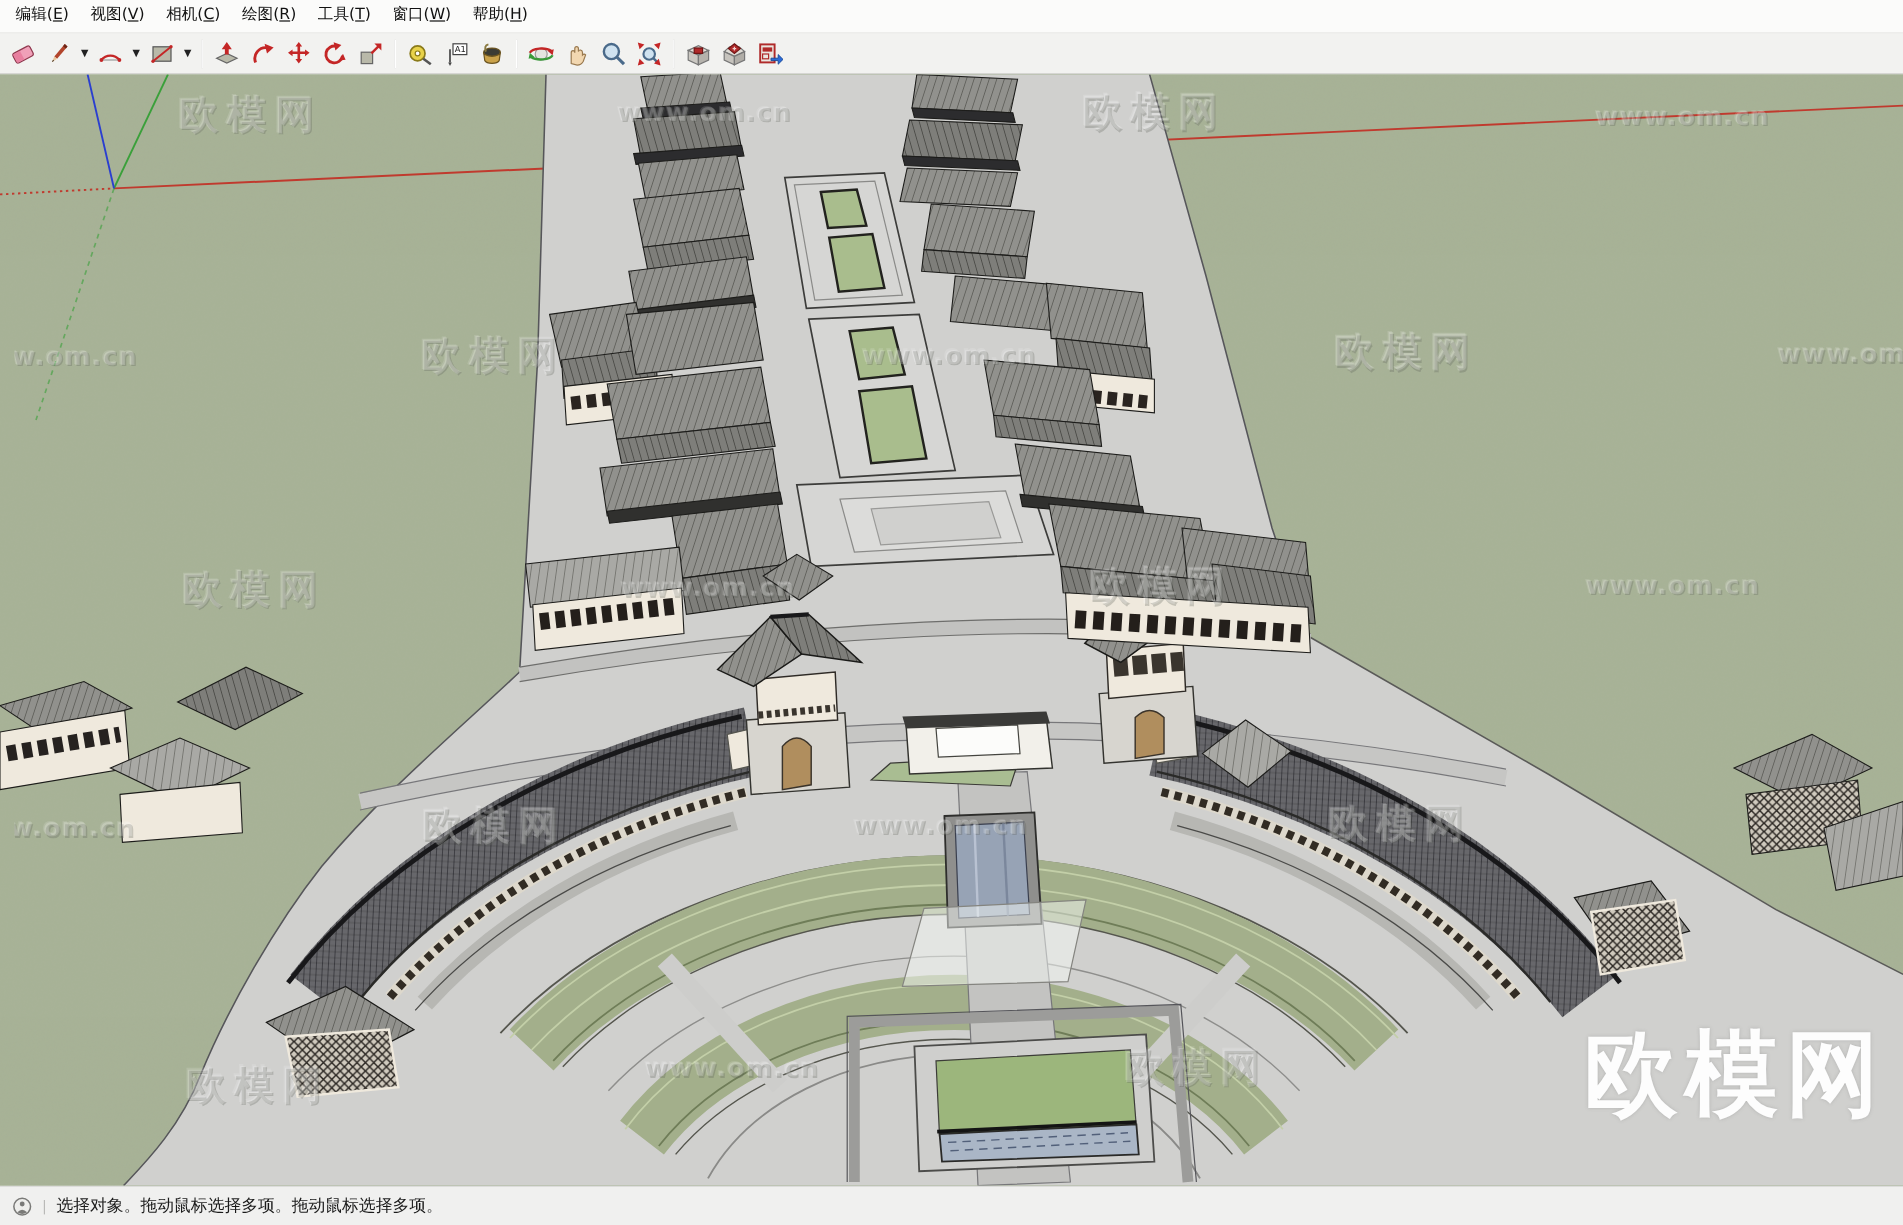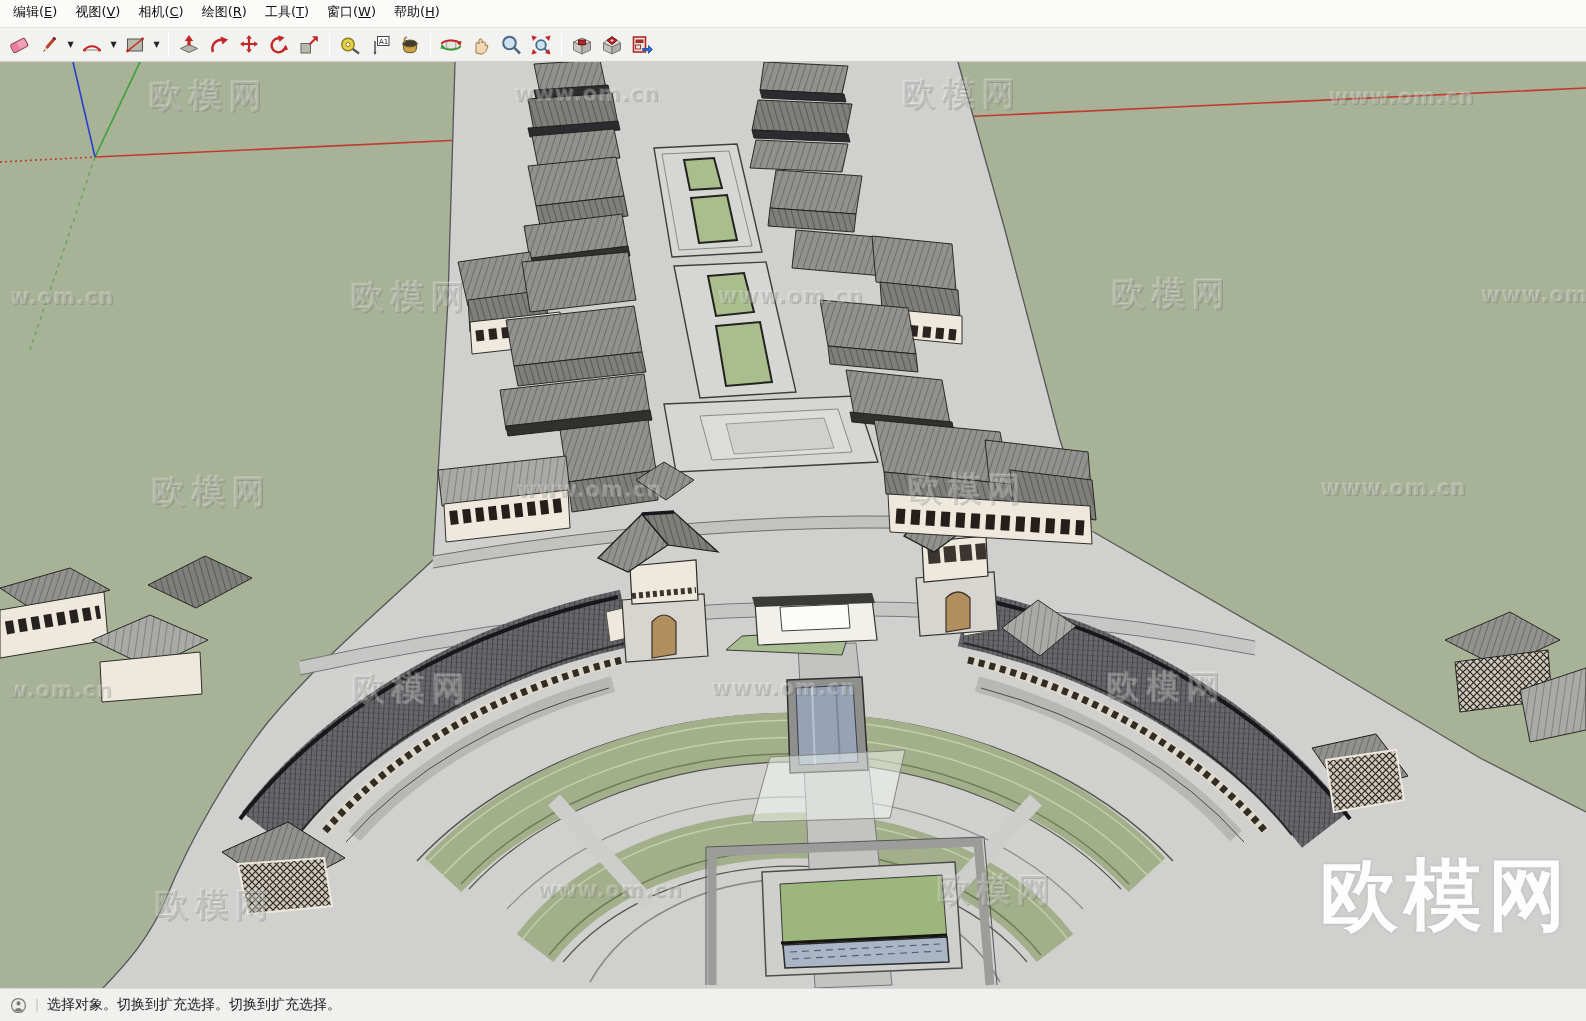--- a/index.html
+++ b/index.html
@@ -460,15 +460,15 @@
 
   <div class="statusbar">
     <span class="sicon">
       <svg viewBox="0 0 20 20">
           <circle cx="10" cy="10" r="8.2" fill="#eeeeec" stroke="#7a7a78" stroke-width="1.5"></circle>
       <circle cx="10" cy="7.5" r="2.4" fill="#7a7a78"></circle>
           <path d="M5.2,15.5 Q10,10.5 14.8,15.5 Q10,18.8 5.2,15.5Z" fill="#7a7a78"></path>
         </svg>
     </span>
     <span class="ssep">|</span>
-    <span class="stext">选择对象。切换到扩充选择。切换到扩充选择。</span>
+    <span class="stext">选择对象。拖动鼠标选择多项。拖动鼠标选择多项。</span>
   </div>
 </div>
 
 </body></html>

